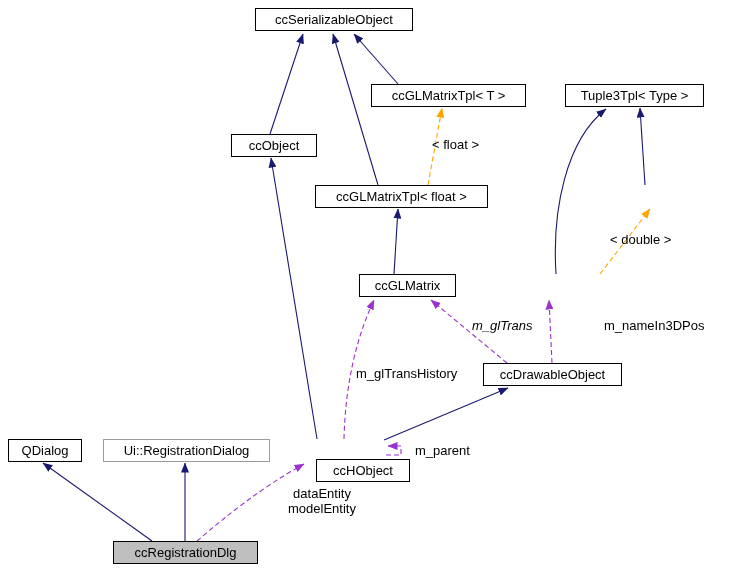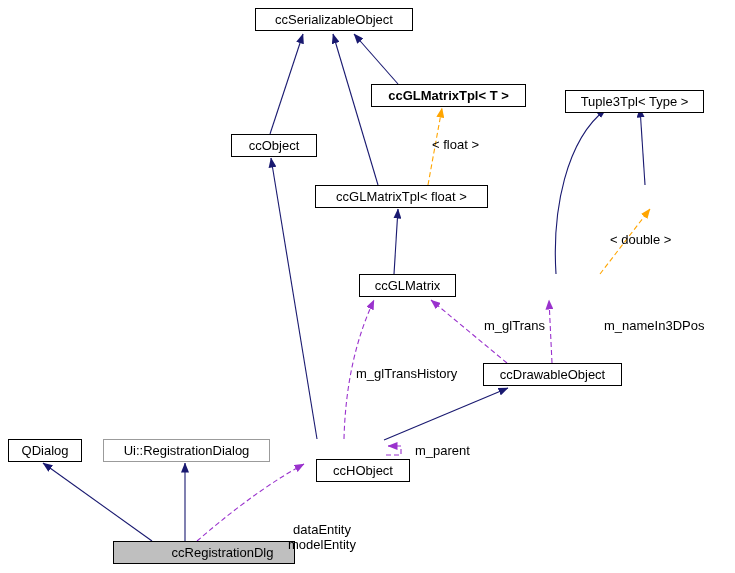--- a/index.html
+++ b/index.html
@@ -8,21 +8,21 @@
     font-family:"Liberation Sans",sans-serif;font-size:13px;color:#000;
     overflow:hidden;
   }
   .edges{position:absolute;left:0;top:0;width:735px;height:573px;}
   .node{
     position:absolute;height:21px;line-height:21px;border:1px solid #000;
     background:#fff;text-align:center;white-space:nowrap;box-sizing:content-box;
     cursor:pointer;
   }
   .node.external{border-color:#9b9b9b;}
-  .node.current{background:#bfbfbf;cursor:default;padding-left:37px;}
+  .node.current{background:#bfbfbf;cursor:default;}
   .edge-label{position:absolute;white-space:nowrap;line-height:15px;}
   .edge-label.center{text-align:center;}
 </style>
 </head>
 <body>
 
 <div class="canvas">
 
   <svg class="edges" width="735" height="573" viewBox="0 0 735 573">
     <defs>
@@ -53,23 +53,23 @@
 
     <path d="M507,363 L431,300" stroke="#9a32cd" fill="none" stroke-width="1.1" stroke-dasharray="5,3" marker-end="url(#arr-purple)"></path>
     <path d="M552,363 L549,300" stroke="#9a32cd" fill="none" stroke-width="1.1" stroke-dasharray="5,3" marker-end="url(#arr-purple)"></path>
     <path d="M344,439 Q346,360 374,300" stroke="#9a32cd" fill="none" stroke-width="1.1" stroke-dasharray="5,3" marker-end="url(#arr-purple)"></path>
     <path d="M386,455 L401,455 L401,446 L388,446" stroke="#9a32cd" fill="none" stroke-width="1.1" stroke-dasharray="5,3" marker-end="url(#arr-purple)"></path>
     <path d="M197,541 C225,517 262,487 304,464" stroke="#9a32cd" fill="none" stroke-width="1.1" stroke-dasharray="5,3" marker-end="url(#arr-purple)"></path>
   </svg>
 
   <div class="node" style="left:255px;top:8px;width:156px;">ccSerializableObject</div>
 
-  <div class="node" style="left:371px;top:84px;width:153px;font-weight:bold;">ccGLMatrixTpl&lt; T &gt;</div>
+  <div class="node" style="left:371px;top:84px;width:153px;">ccGLMatrixTpl&lt; T &gt;</div>
 
-  <div class="node" style="left:565px;top:84px;width:137px;margin-top:6px;">Tuple3Tpl&lt; Type &gt;</div>
+  <div class="node" style="left:565px;top:84px;width:137px;">Tuple3Tpl&lt; Type &gt;</div>
 
   <div class="node" style="left:231px;top:134px;width:84px;">ccObject</div>
 
   <div class="node" style="left:315px;top:185px;width:171px;">ccGLMatrixTpl&lt; float &gt;</div>
 
 
   <div class="node" style="left:345px;top:274px;width:95px;margin-left:14px;">ccGLMatrix</div>
 
 
   <div class="node" style="left:483px;top:363px;width:137px;">ccDrawableObject</div>
@@ -79,26 +79,26 @@
   <div class="node" style="left:8px;top:439px;width:72px;">QDialog</div>
 
   <div class="node external" style="left:103px;top:439px;width:165px;text-align:center;">Ui::RegistrationDialog</div>
 
   <div class="node current" style="left:113px;top:541px;width:143px;">ccRegistrationDlg</div>
 
   <div class="edge-label" style="left:432px;top:137px;">&lt; float &gt;</div>
 
   <div class="edge-label" style="left:610px;top:232px;">&lt; double &gt;</div>
 
-  <div class="edge-label" style="left:484px;top:318px;">m_glTrans</div>
+  <div class="edge-label" style="left:472px;top:318px;font-style:italic;">m_glTrans</div>
 
   <div class="edge-label" style="left:556px;top:318px;margin-left:48px;">m_nameIn3DPos</div>
 
   <div class="edge-label" style="left:356px;top:366px;">m_glTransHistory</div>
 
   <div class="edge-label" style="left:406px;top:443px;margin-left:9px;">m_parent</div>
 
-  <div class="edge-label center" style="left:270px;top:486px;width:104px;margin-top:36px;">
+  <div class="edge-label center" style="left:270px;top:486px;width:104px;">
     <div>dataEntity</div>
     <div>modelEntity</div>
   </div>
 
 </div>
 
 </body></html>

